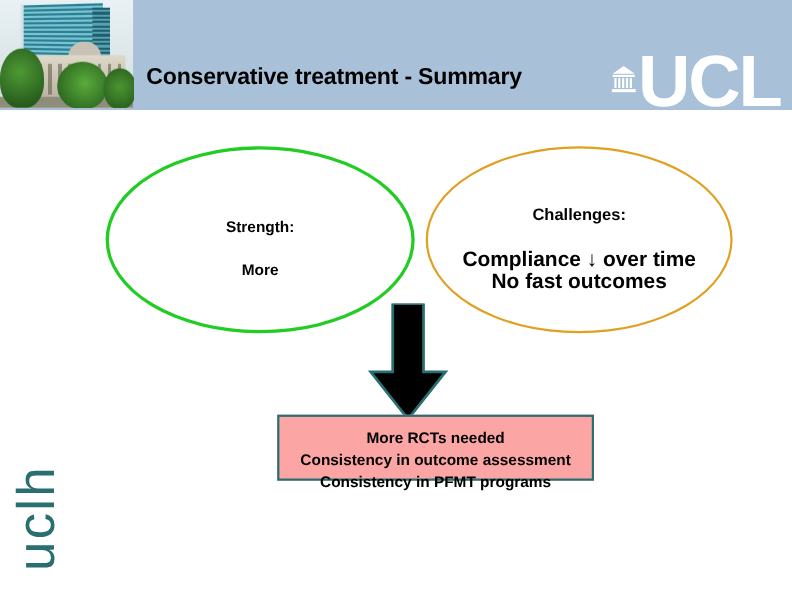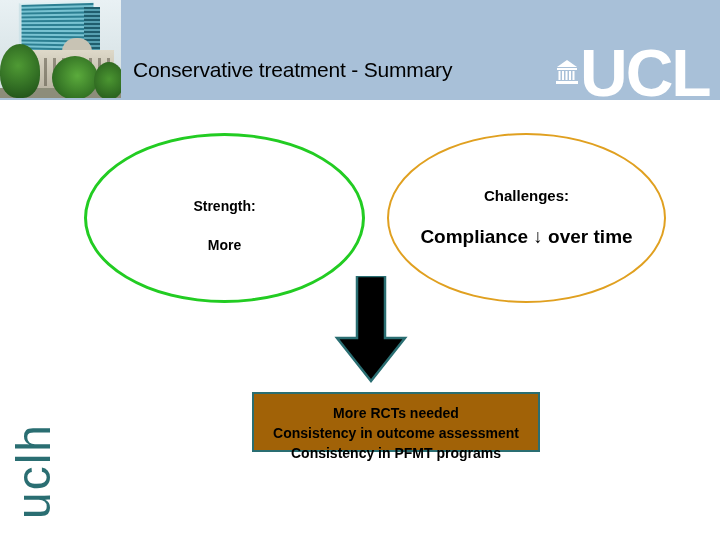--- a/index.html
+++ b/index.html
@@ -138,21 +138,21 @@
     background: #8d8d7a;
   }
 
   
   .slide-title {
     position: absolute;
     left: 133px;
     top: 58px;
     width: 410px;
     font-size: 21px;
-    font-weight: normal;
+    font-weight: bold;
     color: #000000;
     letter-spacing: -0.2px;
     white-space: nowrap;
   }
 
   
   .ucl-logo {
     position: absolute;
     left: 556px;
     top: 50px;
@@ -179,21 +179,21 @@
   }
 
   
   .ellipse {
     position: absolute;
     border-radius: 50%;
     background: transparent;
     box-sizing: border-box;
   }
   .ellipse-strength {
-    left: 84px;
+    left: 96px;
     top: 133px;
     width: 281px;
     height: 170px;
     border: 3px solid #22cc22;
   }
   .ellipse-challenges {
     left: 387px;
     top: 133px;
     width: 279px;
     height: 170px;
@@ -232,25 +232,25 @@
     left: 332px;
     top: 276px;
     width: 78px;
     height: 107px;
   }
 
   
   .outcome-box {
     position: absolute;
     left: 252px;
-    top: 392px;
+    top: 377px;
     width: 288px;
     height: 60px;
     border: 2px solid #2a6e72;
-    background: #a16207;
+    background: #fca5a5;
     box-sizing: border-box;
     overflow: visible;
   }
   .outcome-box-inner {
     position: absolute;
     left: -14px;
     top: 9px;
     width: 312px;
     text-align: center;
     font-size: 14px;
@@ -320,20 +320,21 @@
 
   <div class="ellipse ellipse-strength">
     <div class="ellipse-text strength-heading">Strength:</div>
     <div class="ellipse-text strength-body">More</div>
   </div>
 
   <div class="ellipse ellipse-challenges">
     <div class="ellipse-text challenges-heading">Challenges:</div>
     <div class="ellipse-text challenges-body">
       <div>Compliance ↓ over time</div>
+      <div>No fast outcomes</div>
     </div>
   </div>
 
   <svg class="down-arrow" viewBox="0 0 78 107">
     <polygon points="25,0 53,0 53,62 73,62 39,105 5,62 25,62" fill="#000000" stroke="#2a6e72" stroke-width="2.5"></polygon>
   </svg>
 
   <div class="outcome-box">
     <div class="outcome-box-inner">
       <div>More RCTs needed</div>

